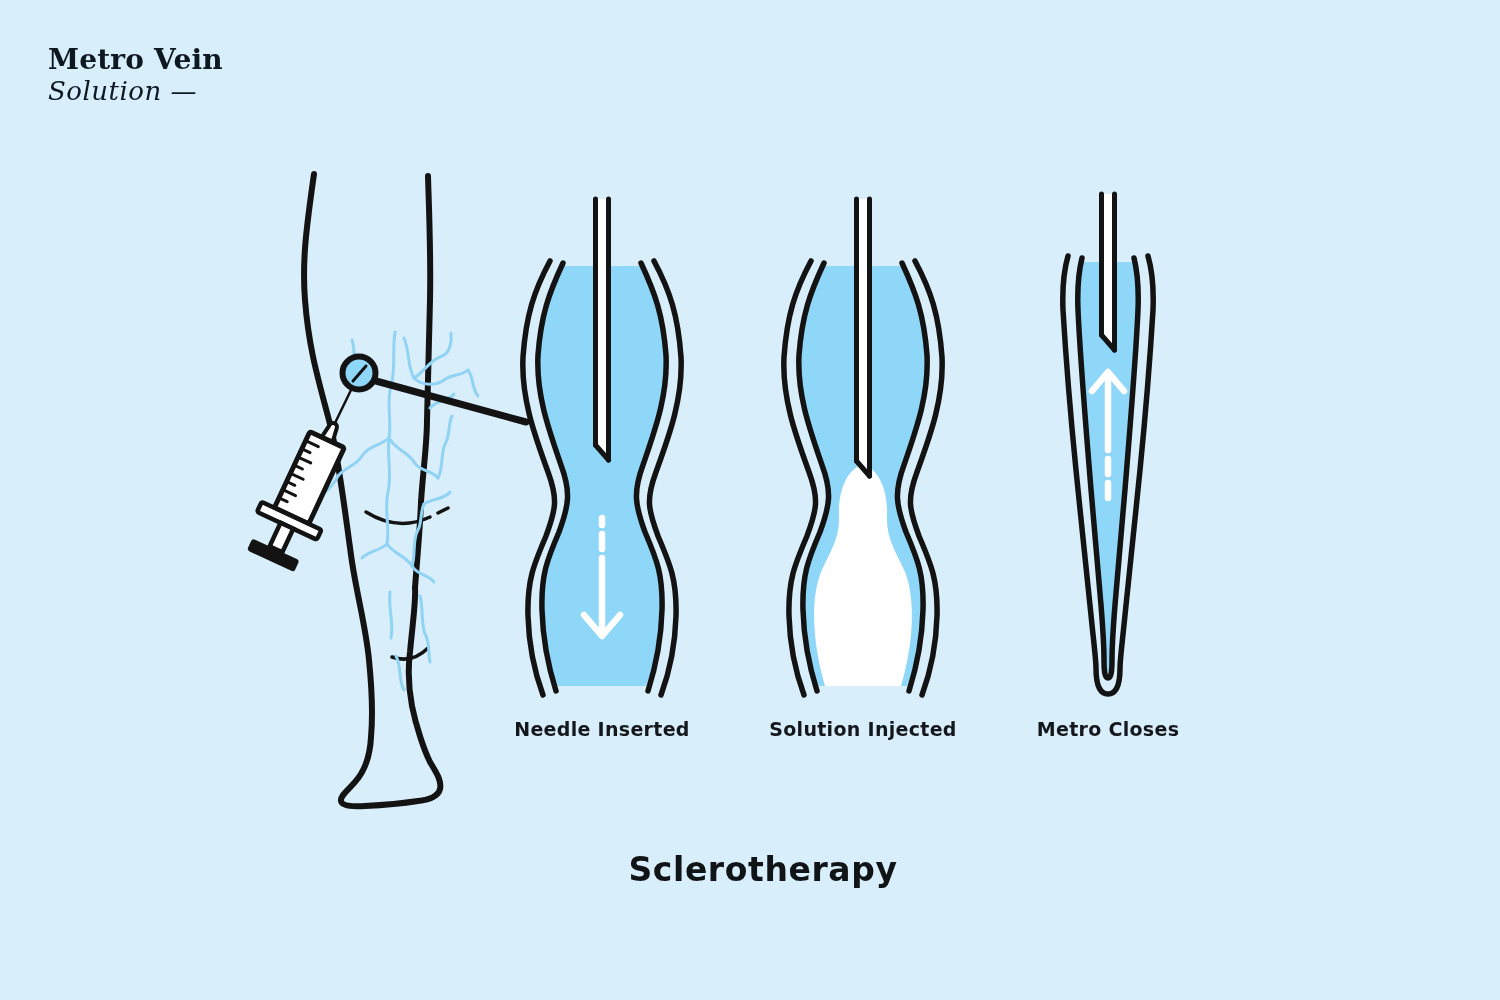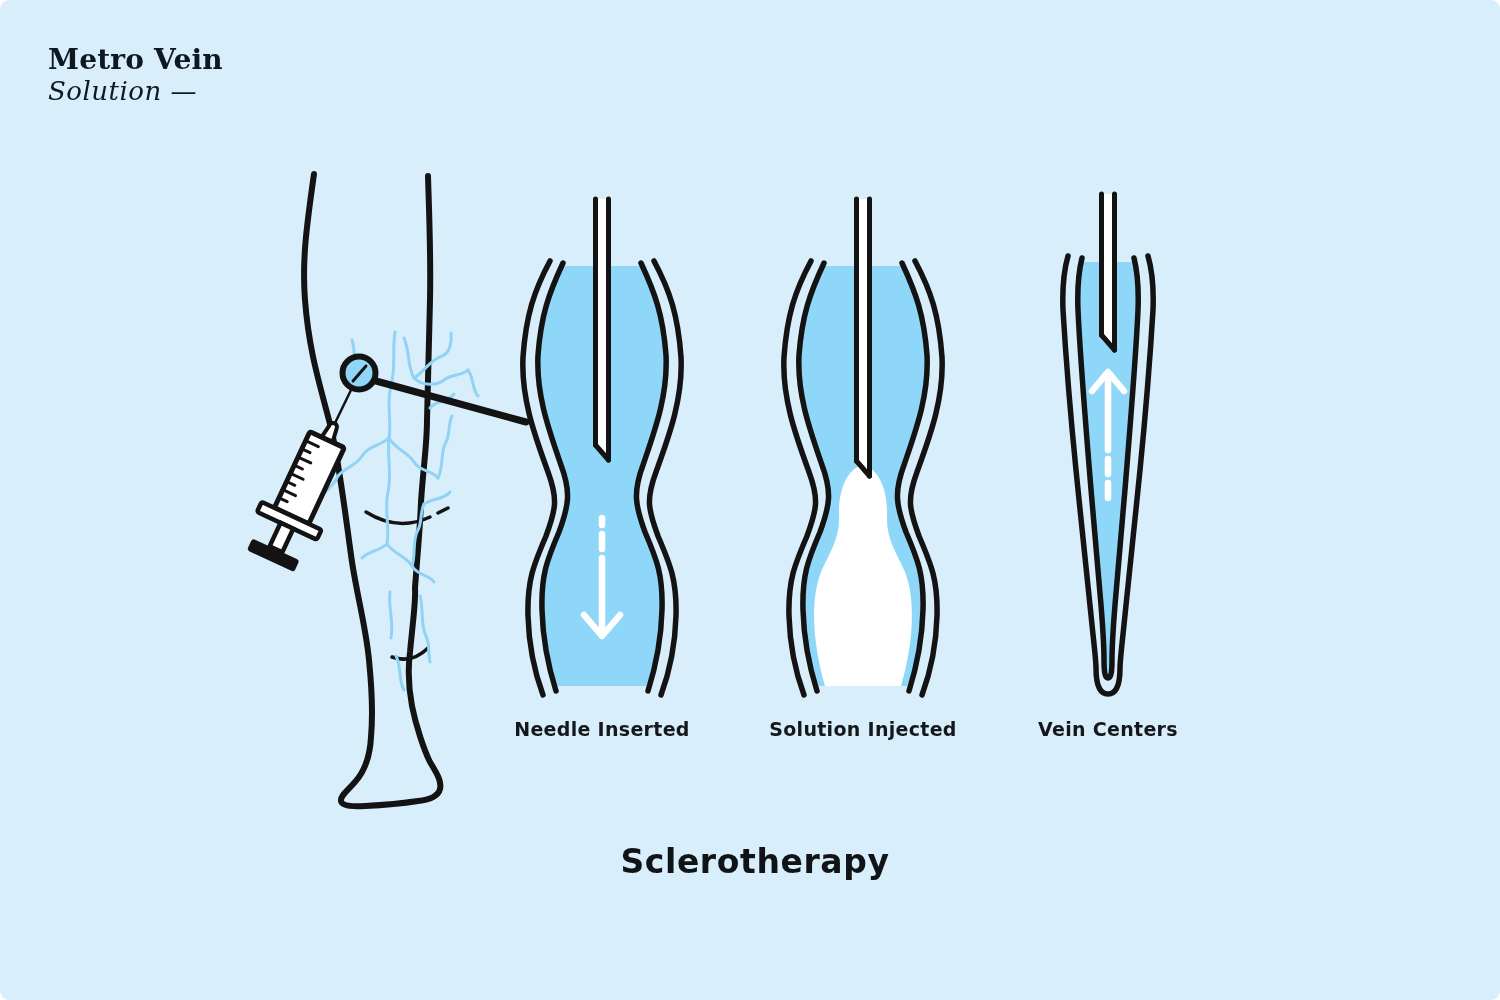--- a/index.html
+++ b/index.html
@@ -2,40 +2,40 @@
 <html style="--bg: #d9eefb; --vein: #8fd7f9; --spider: #90d3f4; --outline: #131313; --solution: #ffffff; --text: #14181c;"><head>
 <meta charset="utf-8">
 <style>
   :root{
     --bg:#d9eefb; --vein:#8fd7f9; --spider:#90d3f4;
     --outline:#131313; --solution:#ffffff; --text:#14181c;
   }
   html,body{margin:0;padding:0;background:#fff;}
   .canvas{
     position:relative;width:1500px;height:1000px;background:var(--bg);
-    overflow:hidden;font-family:"DejaVu Sans","Liberation Sans",sans-serif;border-radius:9px;
+    overflow:hidden;font-family:"DejaVu Sans","Liberation Sans",sans-serif;
   }
   .logo{position:absolute;left:48px;top:44px;color:#0d1821;}
   .logo-line1{
     font-family:"DejaVu Serif","Liberation Serif",serif;
     font-weight:700;font-size:28px;line-height:1.15;letter-spacing:.2px;
   }
   .logo-line2{
     font-family:"DejaVu Serif","Liberation Serif",serif;
     font-style:italic;font-size:26px;line-height:1.2;letter-spacing:.5px;
   }
   .art{position:absolute;left:0;top:0;}
   .step-label{
     position:absolute;transform:translate(-50%,-50%);
     font-weight:700;font-size:19px;letter-spacing:.3px;color:var(--text);
     white-space:nowrap;
   }
   .title{
     position:absolute;left:751px;top:857px;transform:translate(-50%,-50%);
-    margin:4px;font-weight:700;font-size:33px;letter-spacing:.6px;color:#101417;
+    margin:12px;font-weight:700;font-size:33px;letter-spacing:.6px;color:#101417;
     white-space:nowrap;
   }
   
   .ol{stroke:var(--outline);fill:none;stroke-linecap:round;stroke-linejoin:round;}
   .veinfill{fill:var(--vein);}
   .white{fill:var(--solution);}
   .arrow{stroke:#fff;fill:none;stroke-linecap:round;stroke-linejoin:round;stroke-width:6.5;}
   .spider{stroke:var(--spider);fill:none;stroke-linecap:round;stroke-width:3;}
 </style>
 </head>
@@ -252,17 +252,17 @@
         <path d="M1092,391 L1108,372 L1124,391"></path>
         <path d="M1108,378 V450"></path>
         <path d="M1108,459 V474"></path>
         <path d="M1108,483 V498"></path>
       </g>
     </g>
   </svg>
 
   <div class="step-label" style="left:602px;top:729px;">Needle Inserted</div>
   <div class="step-label" style="left:863px;top:729px;text-align:center;">Solution Injected</div>
-  <div class="step-label" style="left:1108px;top:729px;">Vein Centers</div>
+  <div class="step-label" style="left:1108px;top:729px;">Metro Closes</div>
 
   <h1 class="title">Sclerotherapy</h1>
 
 </div>
 
 </body></html>

